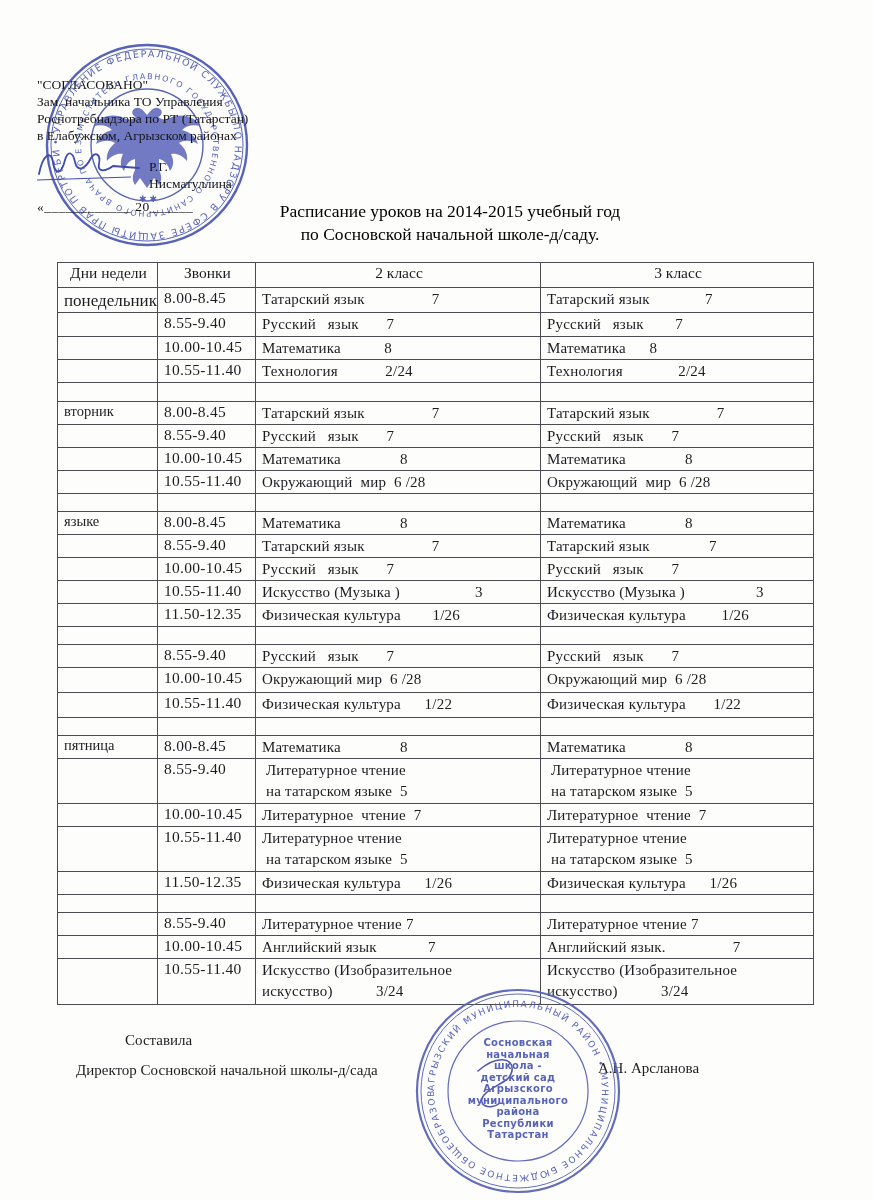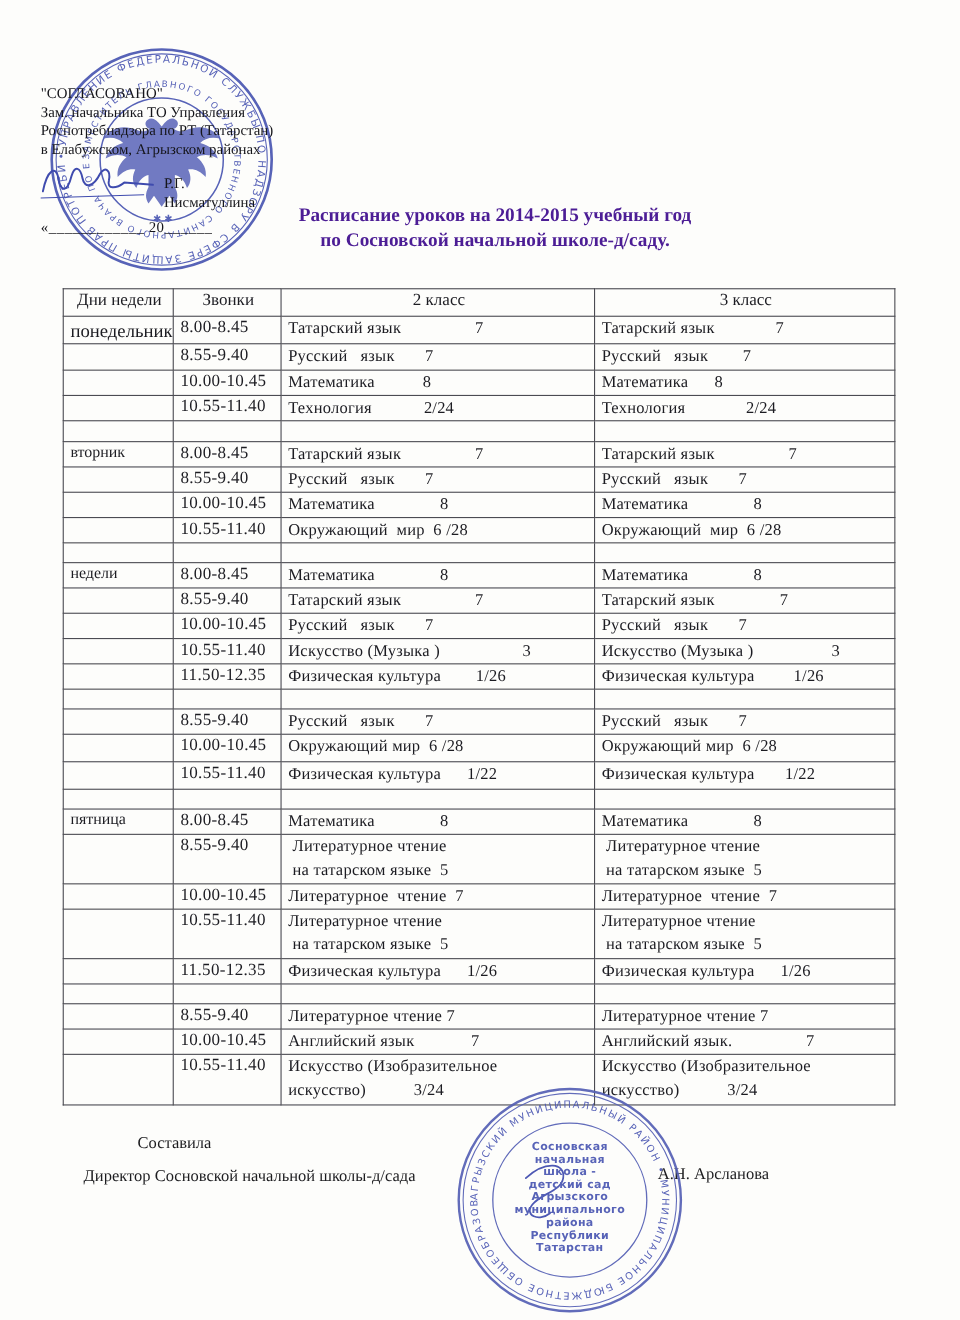--- a/index.html
+++ b/index.html
@@ -16,22 +16,22 @@
   .ringtext{font-family:"DejaVu Sans",sans-serif;letter-spacing:1.6px;fill:#4a56b2;}
 
   
   .approval{position:absolute;left:37px;top:76px;z-index:3;font-size:13.5px;line-height:17px;color:#15151a;}
   .approval .sig-row{position:relative;height:34px;margin-top:6px;}
   .approval .sig-row svg{position:absolute;left:-2px;top:-4px;}
   .approval .signer{position:absolute;left:112px;top:8px;}
   .approval .date-line{margin-top:14px;letter-spacing:.5px;}
 
   
-  .title{position:absolute;left:170px;top:184px;width:560px;text-align:center;
-         font-weight:bold;font-size:17.5px;line-height:23px;color:#4c1d95;}
+  .title{position:absolute;left:170px;top:200px;width:560px;text-align:center;
+         font-weight:normal;font-size:17.5px;line-height:23px;color:#000000;}
 
   
   table.sched{position:absolute;left:57px;top:262px;width:756px;border-collapse:collapse;
         table-layout:fixed;font-size:15px;color:#1c1c22;}
   table.sched th,table.sched td{border:1px solid #4b4b52;vertical-align:top;
         padding:1px 4px 0 6px;font-weight:normal;overflow:hidden;}
   table.sched th{font-size:15.5px;height:23px;}
   table.sched th.c{text-align:center;}
   table.sched td.day{font-size:14.5px;}
   table.sched td.day.sm{font-size:17px;padding-top:3px;}
@@ -163,21 +163,21 @@
           <td class="les">Окружающий  мир  6 /28</td>
           <td class="les">Окружающий  мир  6 /28</td>
         </tr>
         <tr style="height: 18px;">
           <td class="day"></td>
           <td class="time"></td>
           <td class="les"></td>
           <td class="les"></td>
         </tr>
         <tr style="height: 22px;">
-          <td class="day">недели</td>
+          <td class="day">языке</td>
           <td class="time">8.00-8.45</td>
           <td class="les">Математика               8</td>
           <td class="les">Математика               8</td>
         </tr>
         <tr style="height: 22px;">
           <td class="day"></td>
           <td class="time">8.55-9.40</td>
           <td class="les">Татарский язык                 7</td>
           <td class="les">Татарский язык               7</td>
         </tr>

